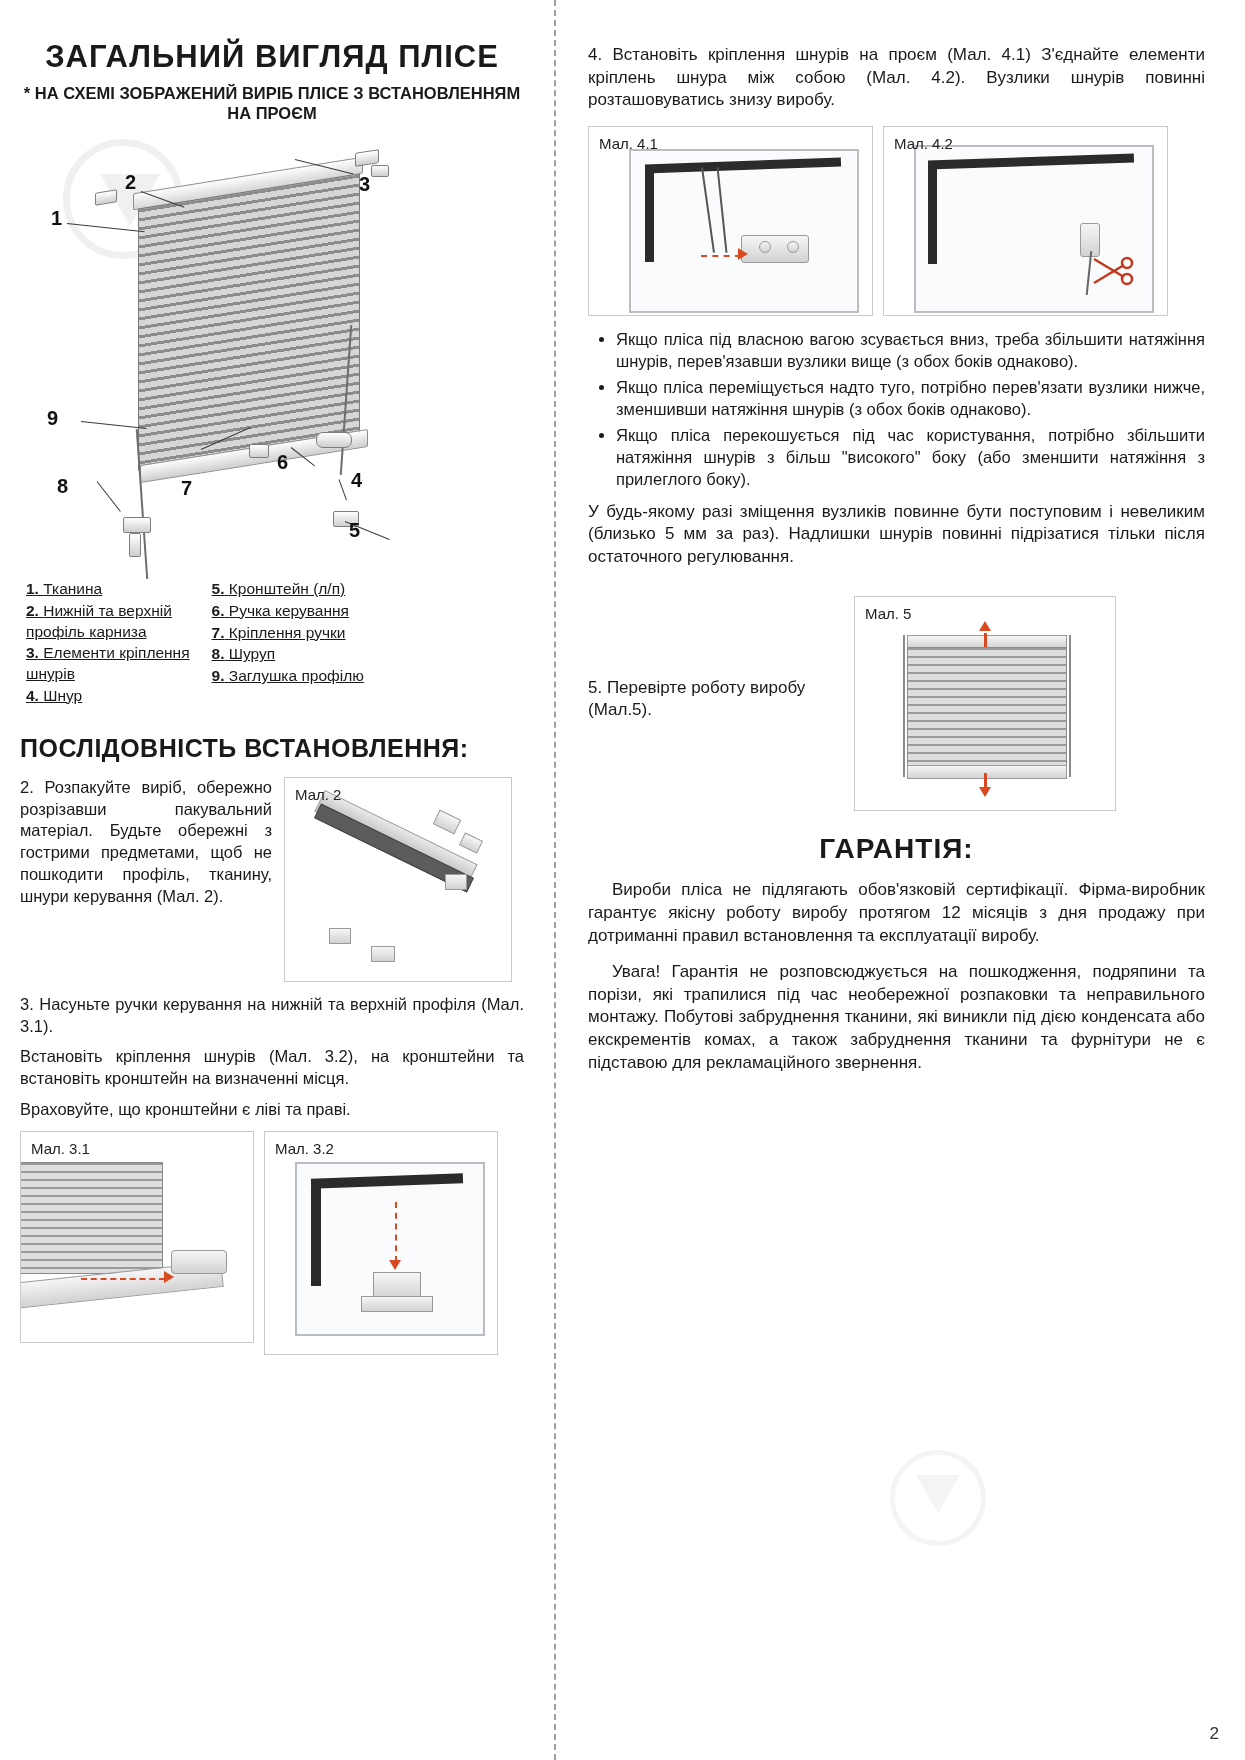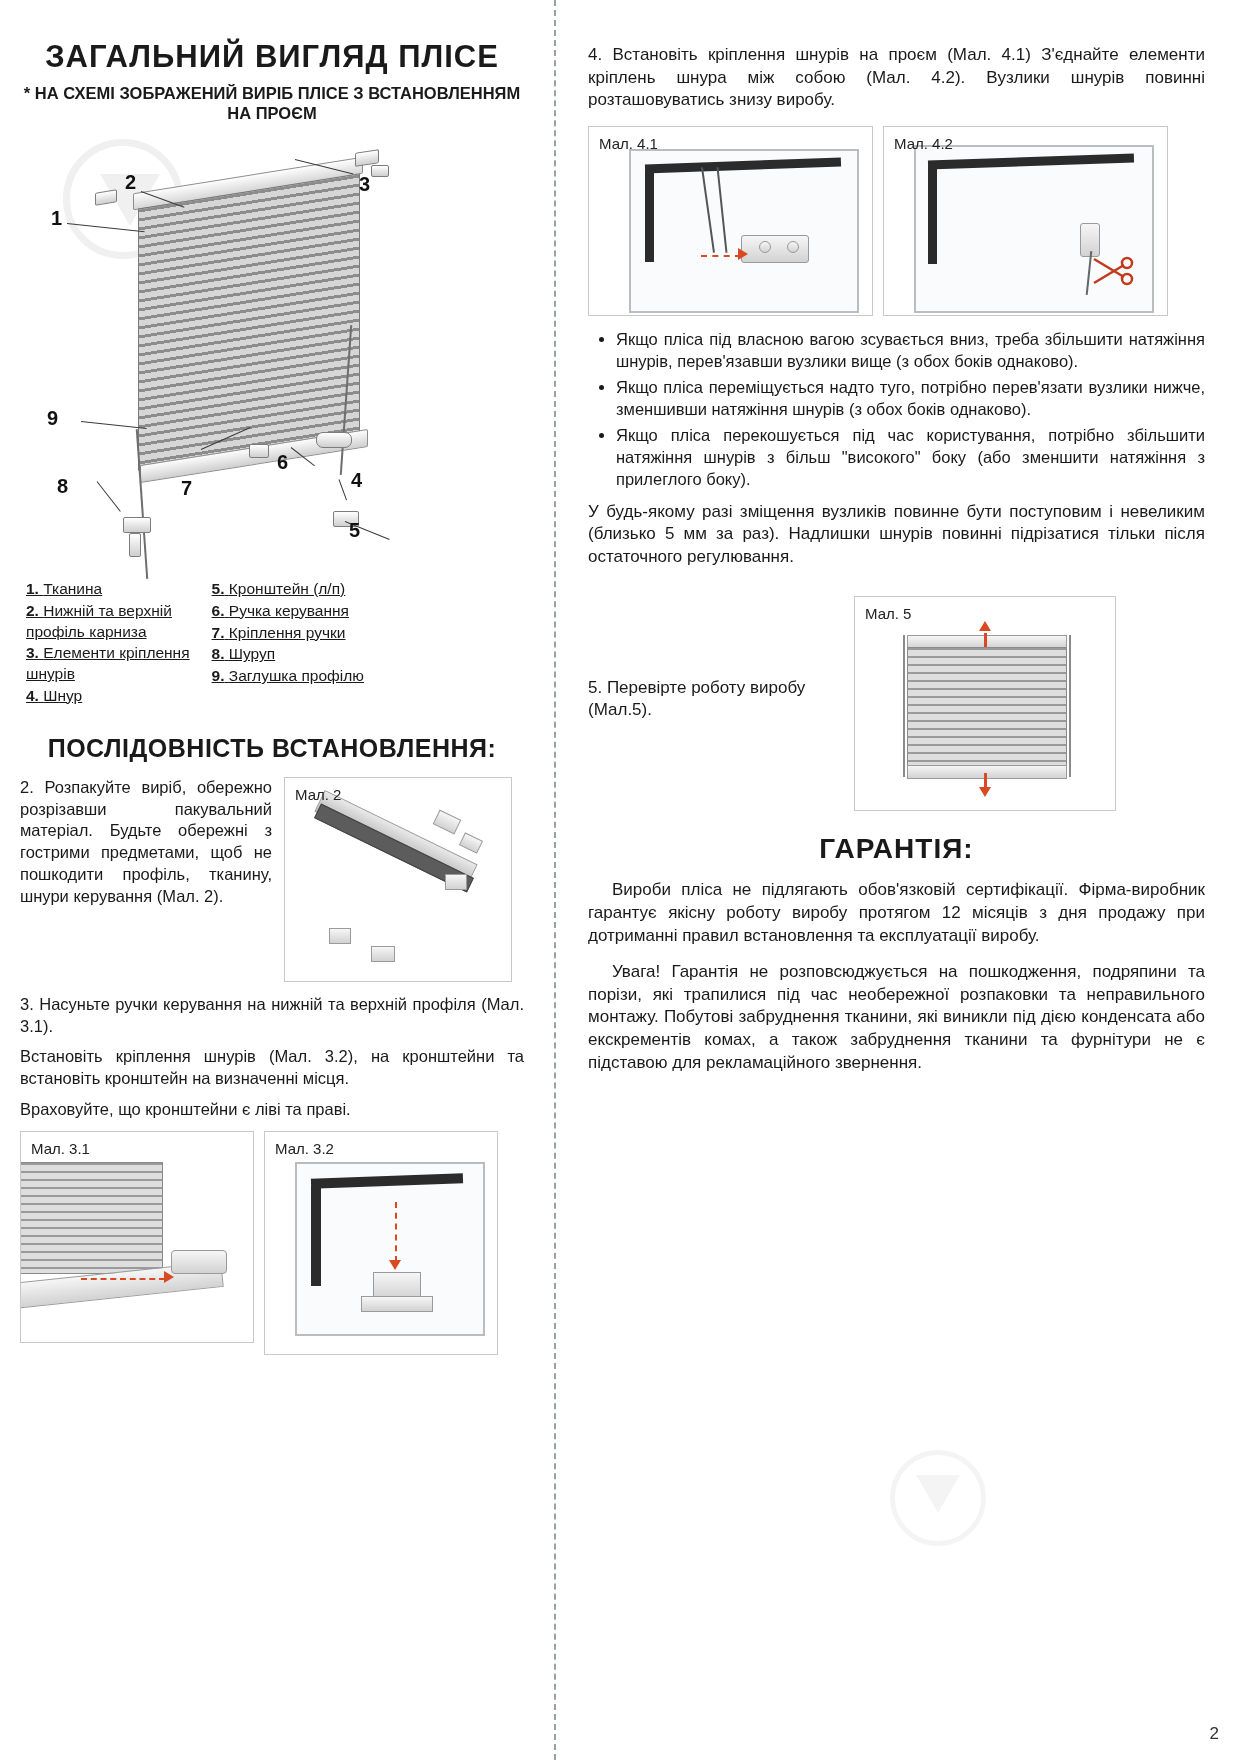--- a/index.html
+++ b/index.html
@@ -58,21 +58,20 @@
     margin: 6px 0 8px 0;
   }
   .subtitle {
     text-align: center;
     font-size: 16.5px;
     font-weight: bold;
     line-height: 1.22;
     margin: 0 0 6px 0;
   }
   h2.section-title {
-    text-align: center;
     font-size: 25px;
     font-weight: bold;
     letter-spacing: 0.5px;
     margin: 26px 0 14px 0;
   }
   h2.warranty-title {
     text-align: center;
     font-size: 28px;
     font-weight: bold;
     letter-spacing: 1px;

